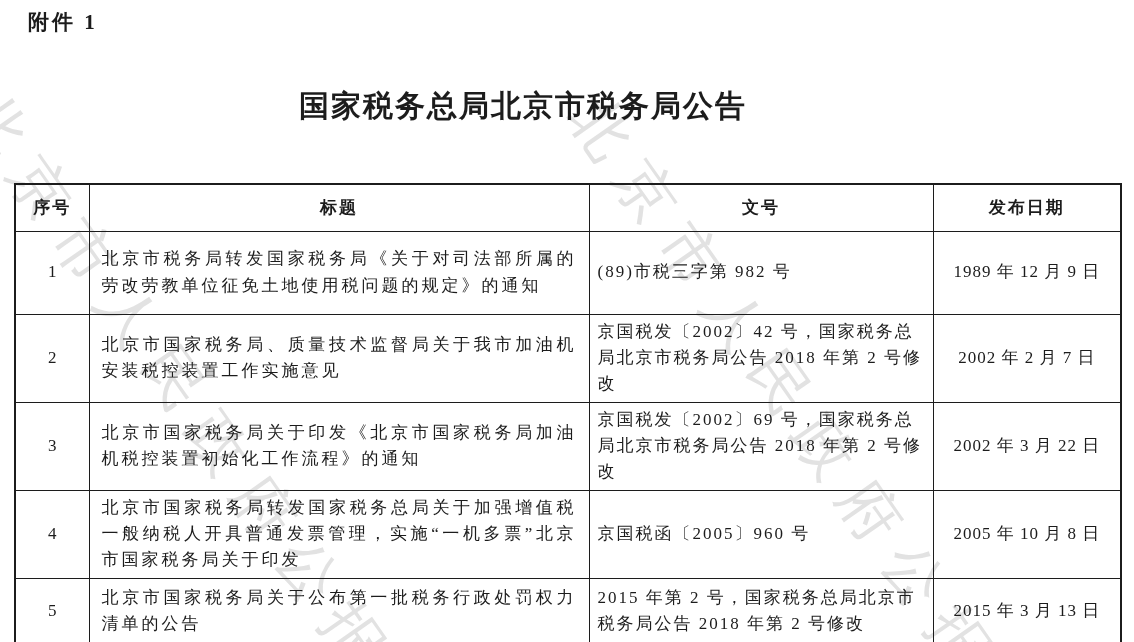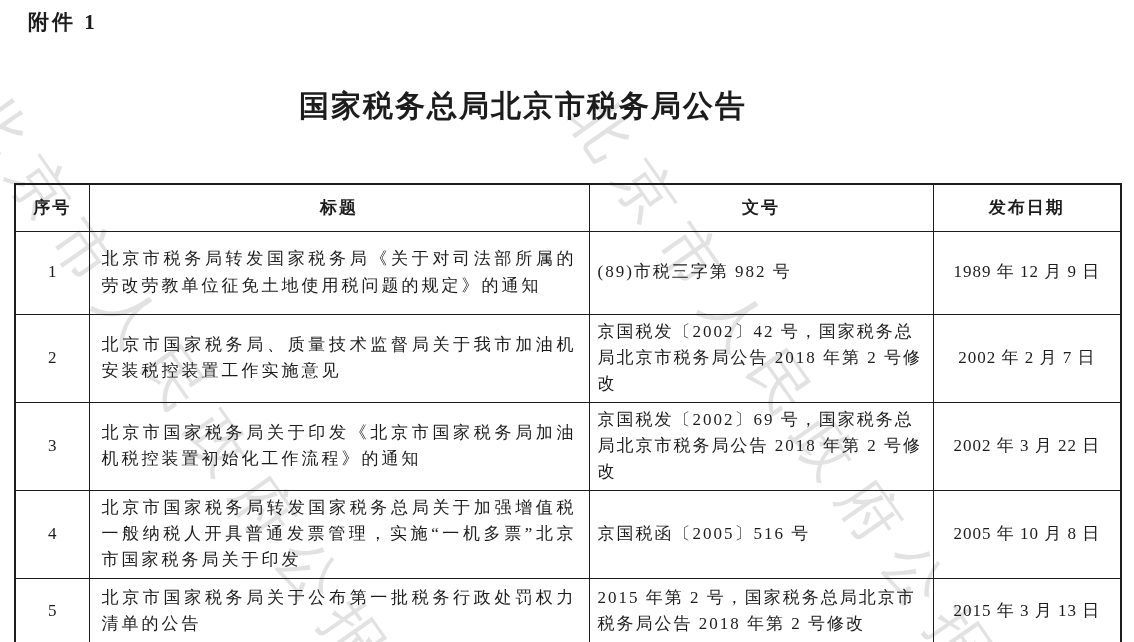--- a/index.html
+++ b/index.html
@@ -147,21 +147,21 @@
   <tr>
     <td class="cell-no">3</td>
     <td class="cell-title">北京市国家税务局关于印发《北京市国家税务局加油机税控装置初始化工作流程》的通知</td>
     <td class="cell-doc">京国税发〔2002〕69 号，国家税务总局北京市税务局公告 2018 年第 2 号修改</td>
     <td class="cell-date">2002 年 3 月 22 日</td>
   </tr>
 
   <tr>
     <td class="cell-no">4</td>
     <td class="cell-title">北京市国家税务局转发国家税务总局关于加强增值税一般纳税人开具普通发票管理，实施“一机多票”北京市国家税务局关于印发</td>
-    <td class="cell-doc">京国税函〔2005〕516 号</td>
+    <td class="cell-doc">京国税函〔2005〕960 号</td>
     <td class="cell-date">2005 年 10 月 8 日</td>
   </tr>
 
   <tr>
     <td class="cell-no">5</td>
     <td class="cell-title">北京市国家税务局关于公布第一批税务行政处罚权力清单的公告</td>
     <td class="cell-doc">2015 年第 2 号，国家税务总局北京市税务局公告 2018 年第 2 号修改</td>
     <td class="cell-date">2015 年 3 月 13 日</td>
   </tr>
 </tbody>

